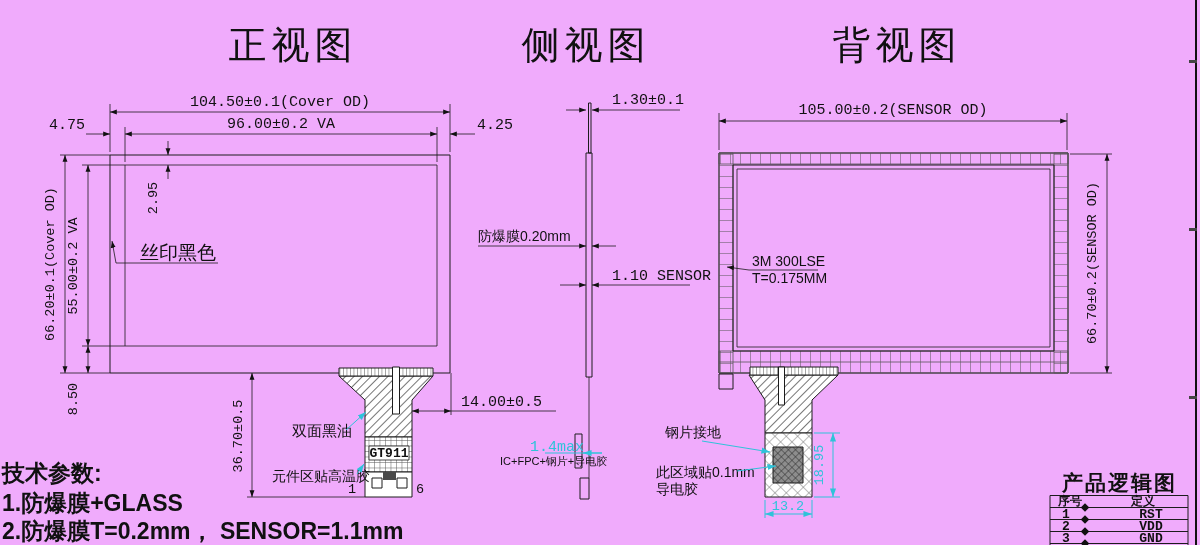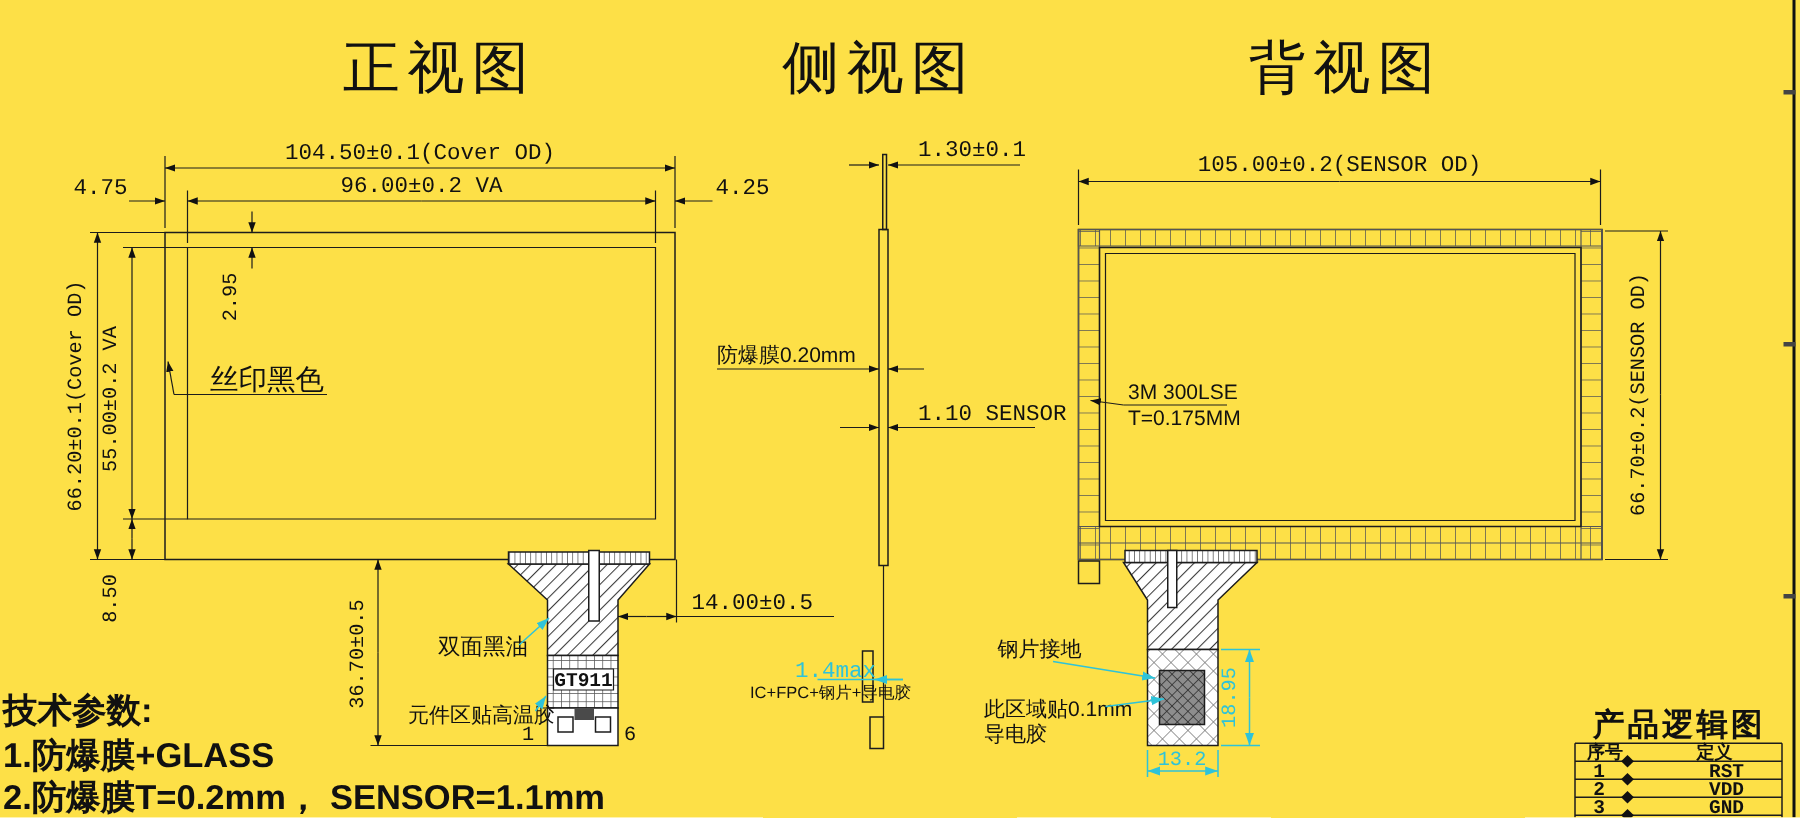--- a/index.html
+++ b/index.html
@@ -1,16 +1,16 @@
 <!DOCTYPE html>
 <html><head>
 <meta charset="utf-8">
 <style>
   html,body{margin:0;padding:0;background:#ffffff;}
-  #stage{position:relative;width:1200px;height:545px;background:#fde047;overflow:hidden;
+  #stage{position:relative;width:1200px;height:545px;background:#f0abfc;overflow:hidden;
          font-family:"Liberation Sans","DejaVu Sans",sans-serif;}
   svg{position:absolute;left:0;top:0;}
   svg line, svg rect, svg polygon, svg polyline, svg path{vector-effect:non-scaling-stroke;}
   .ln{stroke:#1c1c1c;stroke-width:1;fill:none;}
   .thin{stroke:#1c1c1c;stroke-width:0.8;fill:none;}
   .cyl{stroke:#2ec3d9;stroke-width:1;fill:none;}
   text{fill:#111;}
   .dim{font-family:"Liberation Mono","DejaVu Sans Mono",monospace;font-size:15px;}
   .dim14{font-family:"Liberation Mono","DejaVu Sans Mono",monospace;font-size:13.5px;}
   .cjk{font-family:"Liberation Sans","DejaVu Sans",sans-serif;font-size:15px;}

